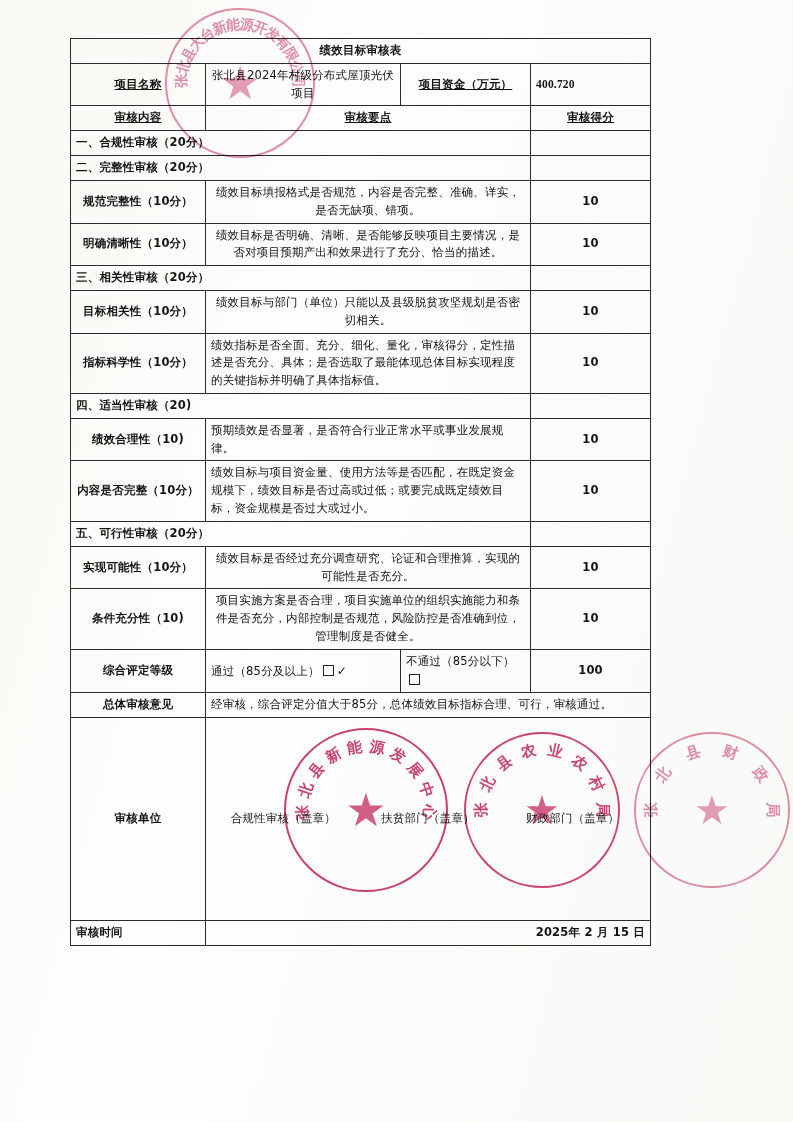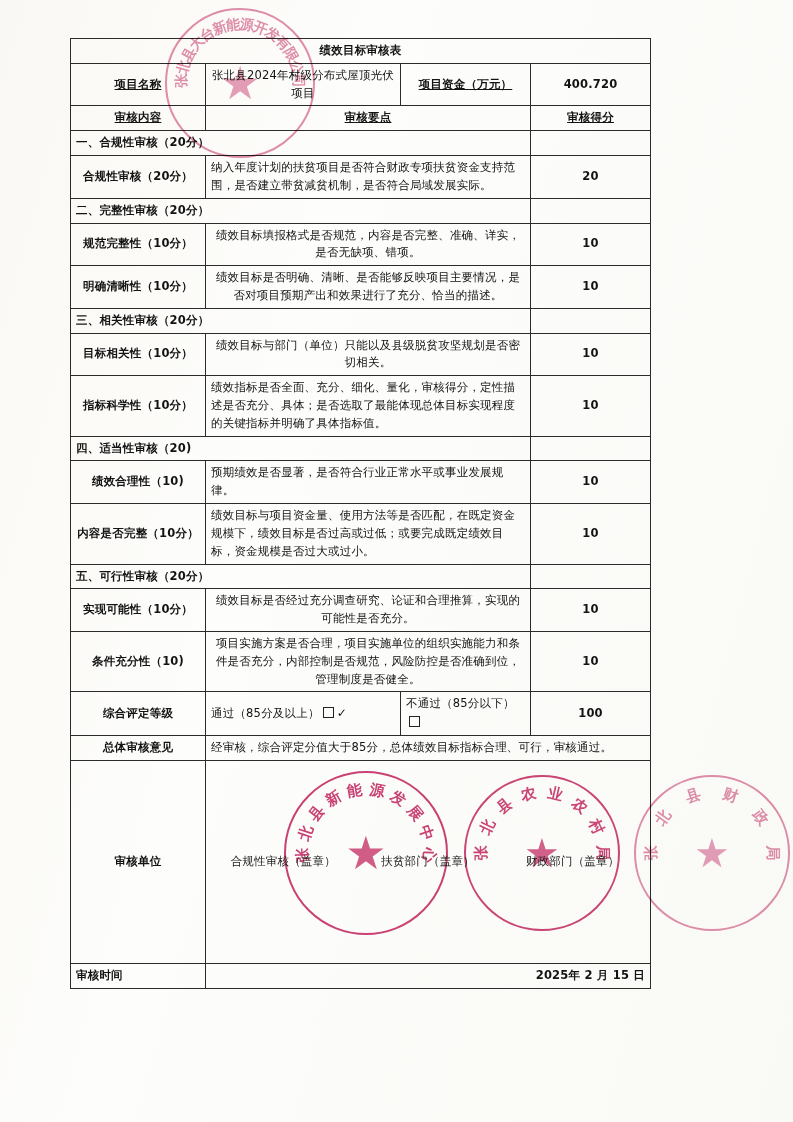--- a/index.html
+++ b/index.html
@@ -73,23 +73,24 @@
     line-height:1.62;
     padding:5px 6px;
   }
   td.desc.ctr{text-align:center;}
   td.score{
     text-align:center;
     font-size:12.5px;
     font-weight:bold;
   }
   td.val{
-    text-align:center;
+    text-align:left;
     font-size:13px;
     font-weight:bold;
+    font-family:Liberation Serif, serif;
   }
   td.pname{
     text-align:center;
     font-size:11.8px;
     line-height:1.5;
     padding:6px 4px;
     margin-top:36px;
   }
   td.grade{
     font-size:11.8px;
@@ -222,25 +223,20 @@
 
       <tr>
         <td class="lbl">审核内容</td>
         <td class="lbl" colspan="2">审核要点</td>
         <td class="lbl">审核得分</td>
       </tr>
 
       <tr>
           <td class="section" colspan="3">一、合规性审核（20分）</td>
           <td></td>
-        </tr>
-        <tr>
-          <td class="lbl-ind">合规性审核（20分）</td>
-          <td class="desc" colspan="2">纳入年度计划的扶贫项目是否符合财政专项扶贫资金支持范围，是否建立带贫减贫机制，是否符合局域发展实际。</td>
-          <td class="score">20</td>
         </tr>
         <tr>
           <td class="section" colspan="3">二、完整性审核（20分）</td>
           <td></td>
         </tr>
         <tr>
           <td class="lbl-ind">规范完整性（10分）</td>
           <td class="desc ctr" colspan="2">绩效目标填报格式是否规范，内容是否完整、准确、详实，是否无缺项、错项。</td>
           <td class="score">10</td>
         </tr>

